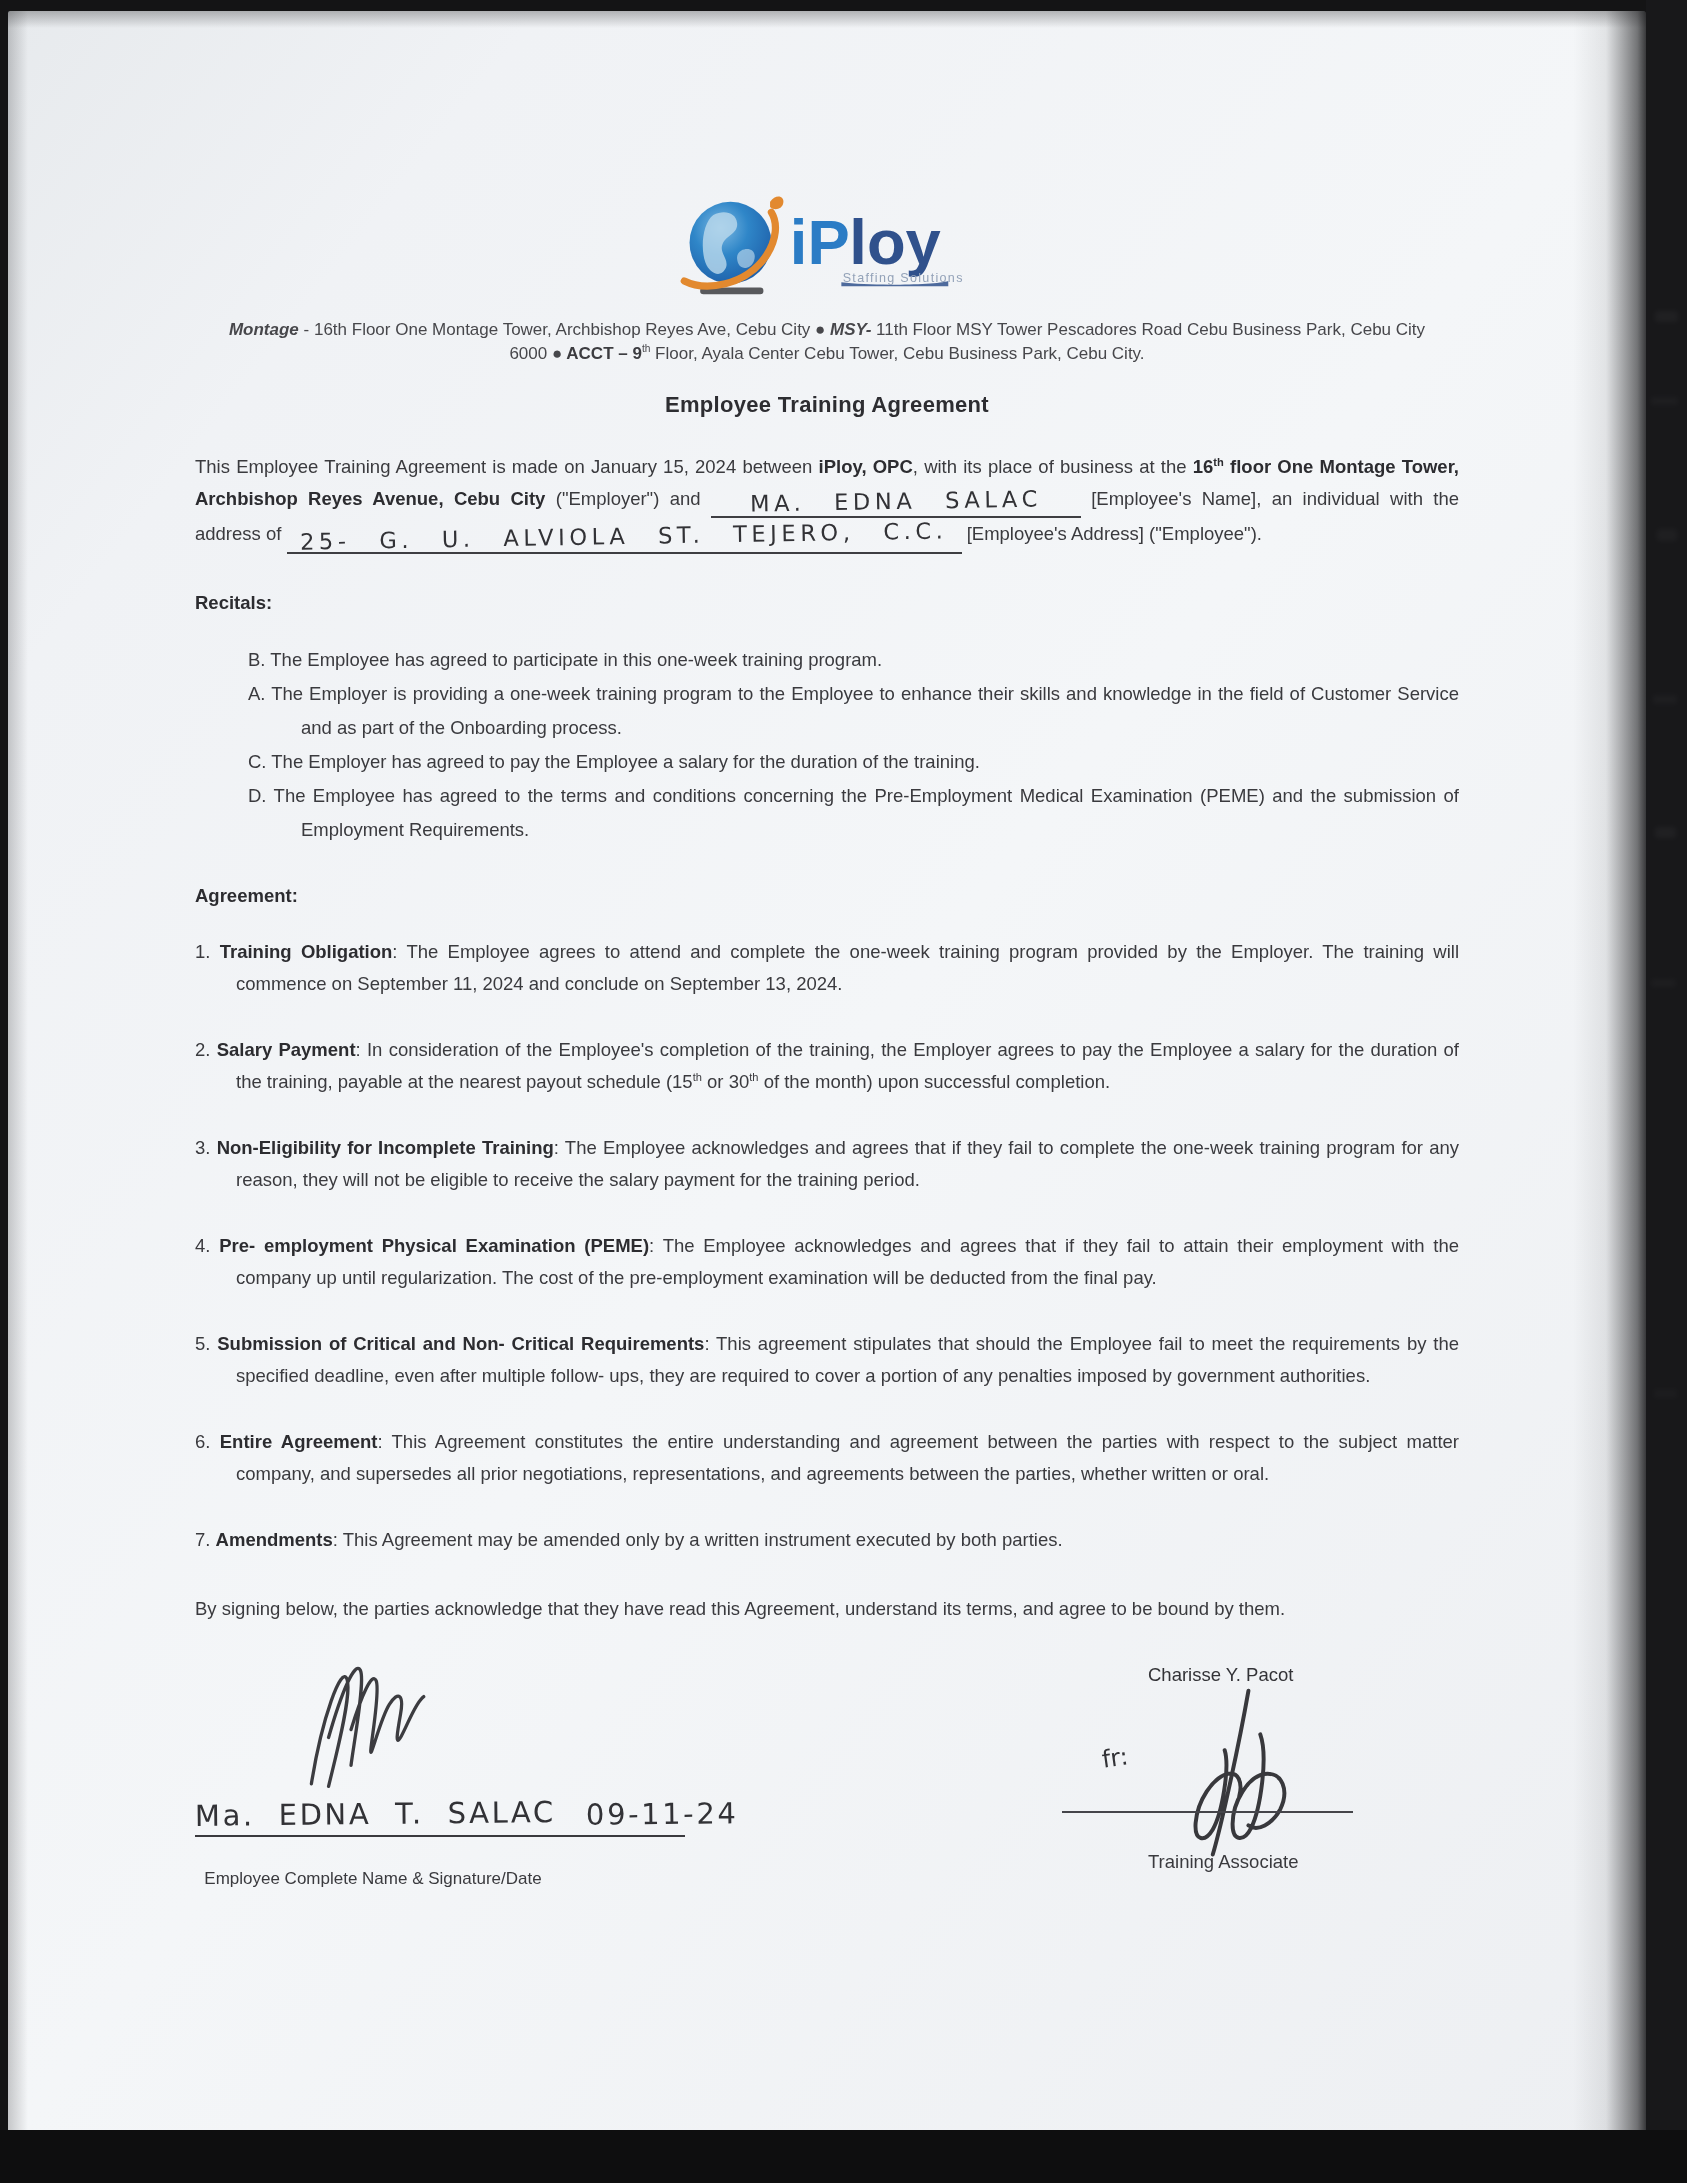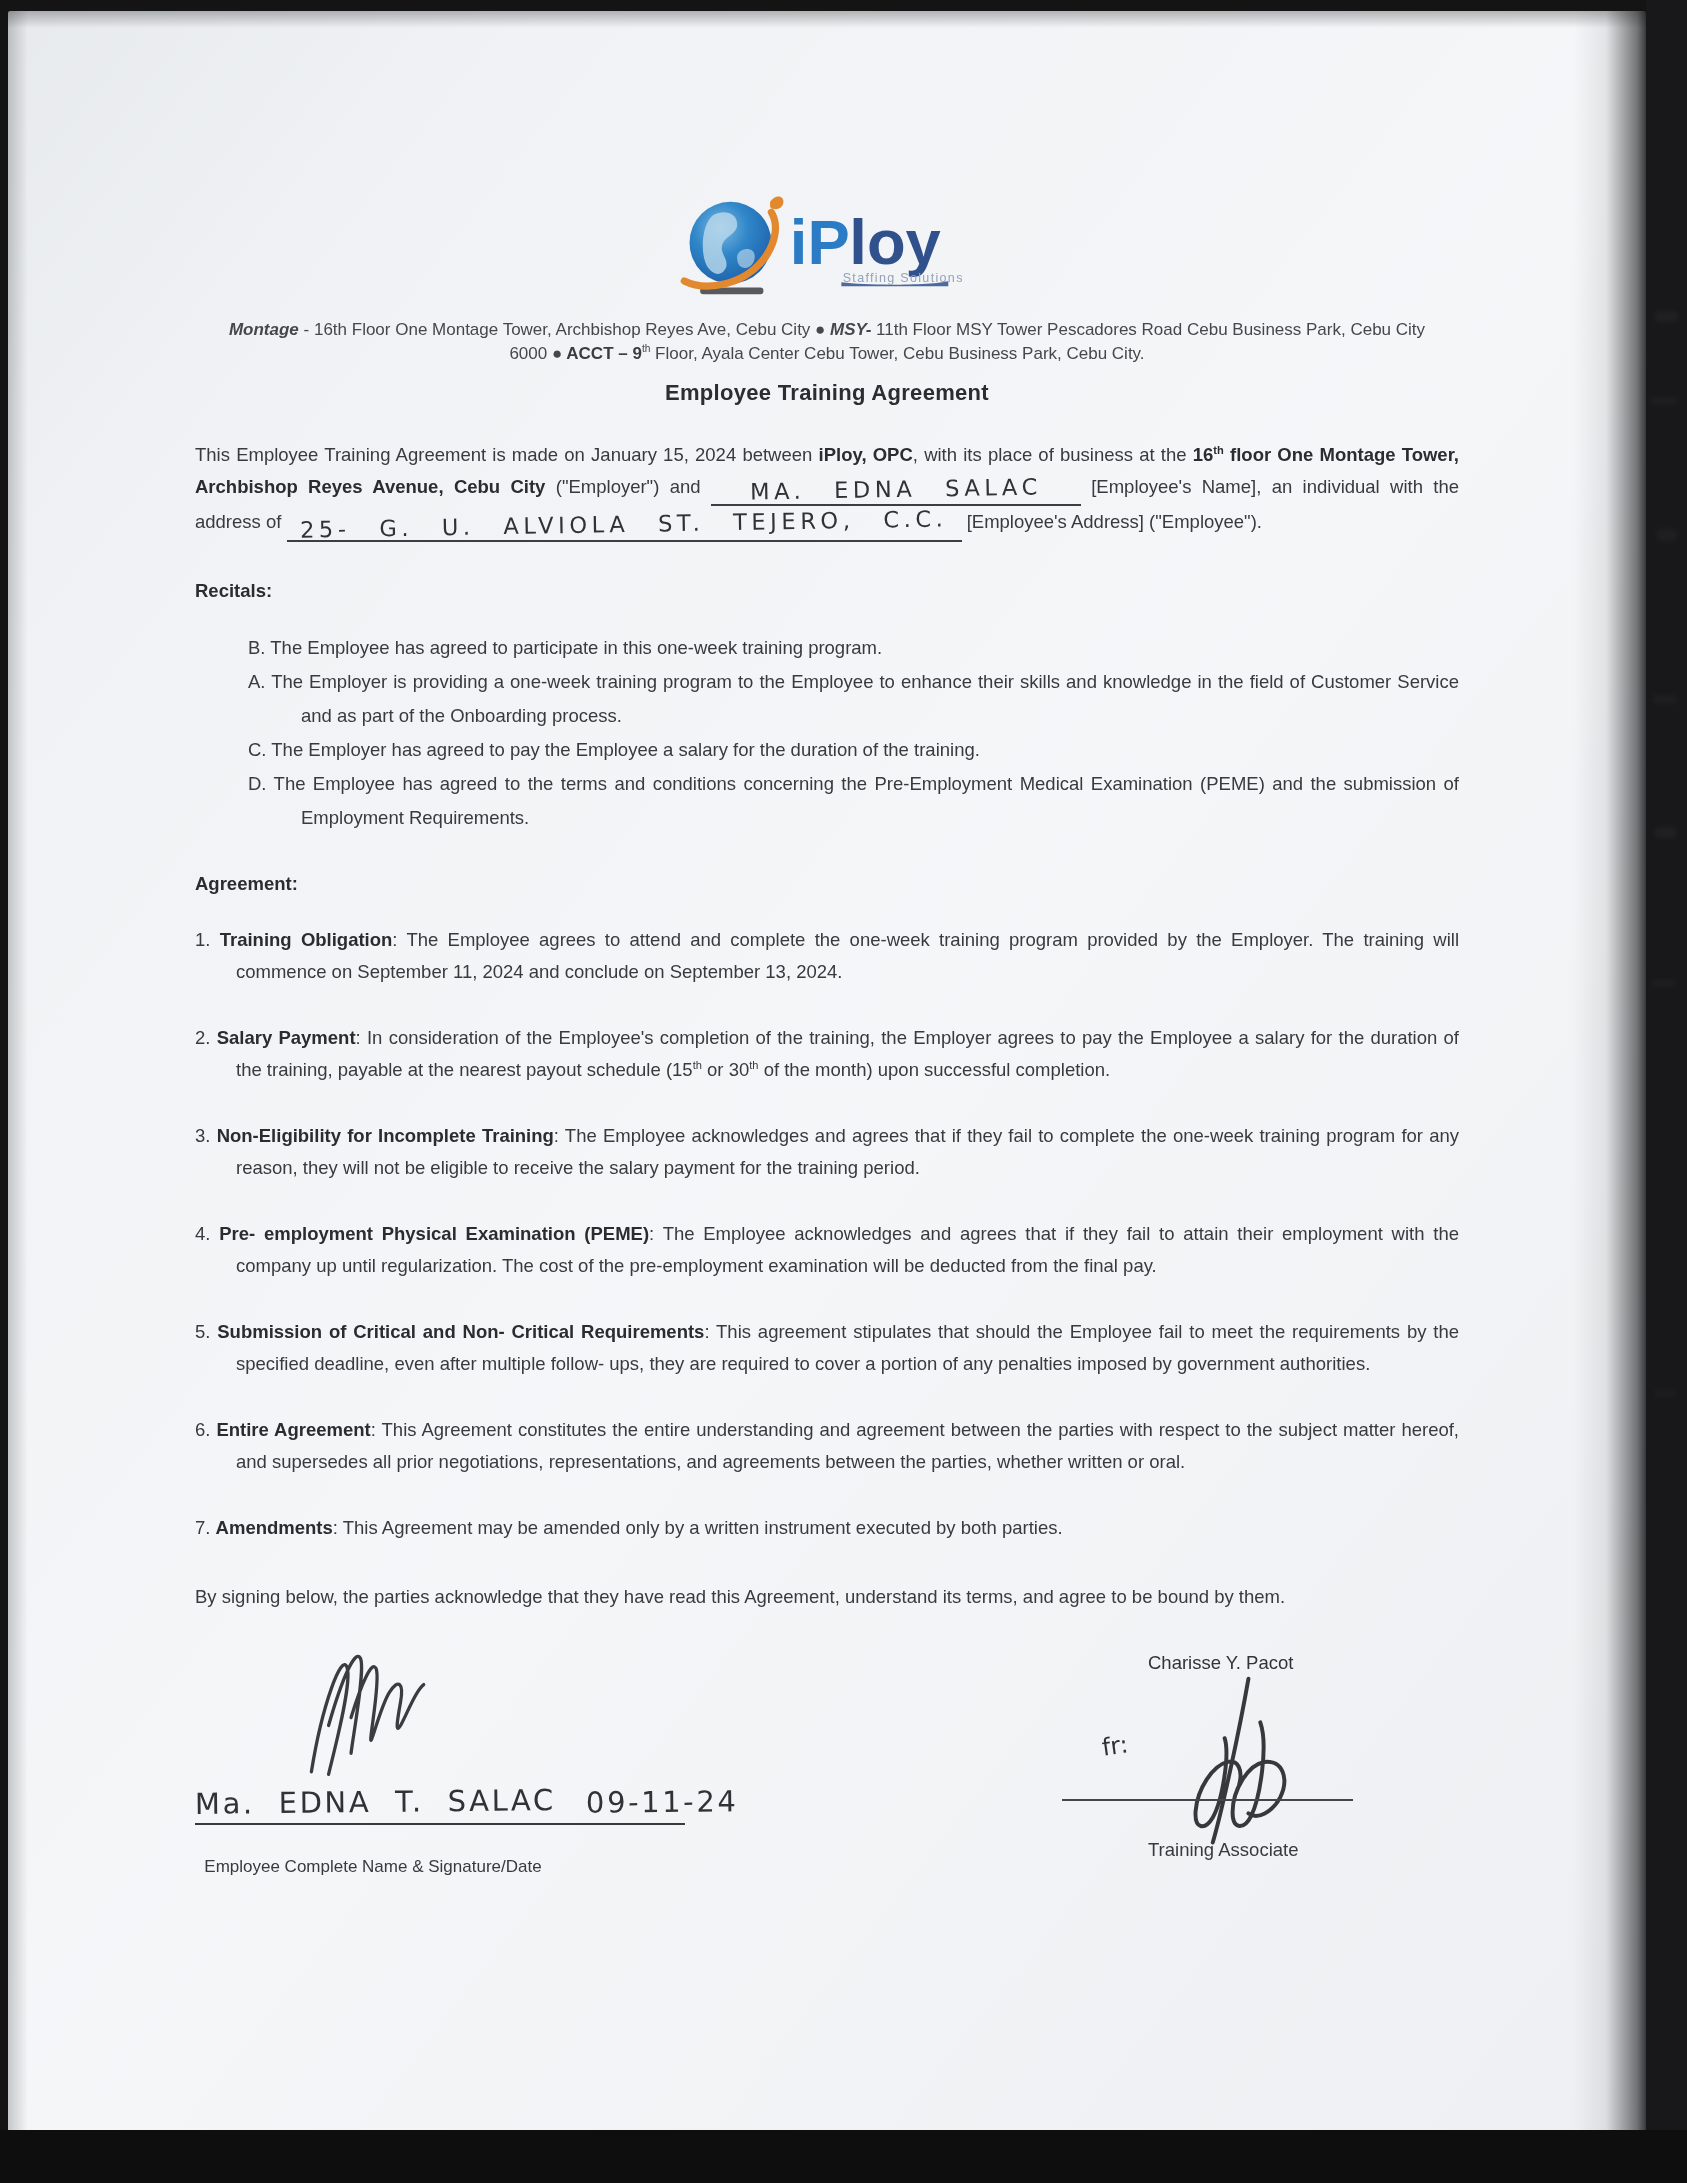--- a/index.html
+++ b/index.html
@@ -21,21 +21,21 @@
   .content{position:absolute;left:187px;top:0;width:1264px;}
   
   .logo-wrap{margin-top:171px;display:flex;justify-content:center;}
   .logo{width:311px;height:132px;position:relative;}
   
   .hdr{margin-top:4px;text-align:center;font-size:17px;line-height:24px;color:#47474b;}
   .hdr b{color:#3c3c40;}
   .hdr .it{font-style:italic;font-weight:bold;}
   sup{font-size:.6em;line-height:0;vertical-align:super;}
   
-  .title{margin-top:14px;text-align:center;font-size:22px;font-weight:bold;color:#2d2d31;letter-spacing:0.3px;}
+  .title{margin-top:26px;text-align:center;font-size:22px;font-weight:bold;color:#2d2d31;letter-spacing:0.3px;}
   
   .body-p{font-size:18.5px;line-height:32px;text-align:justify;margin:0;}
   .intro{margin-top:33px;}
   b{color:#2c2c30;}
   .hw{font-family:"DejaVu Sans",sans-serif;color:#323236;}
   .fill{display:inline-block;border-bottom:2px solid #3e3e42;text-align:center;vertical-align:-4px;line-height:26.5px;}
   .fill-name{width:370px;}
   .fill-addr{width:675px;}
   .fill .hw{display:inline-block;transform:rotate(-1deg);font-size:22.5px;letter-spacing:4.6px;word-spacing:17px;}
   .sec-head{margin-top:38px;font-size:18.5px;font-weight:bold;color:#2c2c30;}
@@ -138,21 +138,21 @@
         <div class="recital"><span>D.</span><span> The Employee has agreed to the terms and conditions concerning the Pre-Employment Medical Examination (PEME) and the submission of Employment Requirements.</span></div>
       </div>
 
       <div class="sec-head">Agreement:</div>
       <div class="clauses">
         <p class="clause"><span>1. </span><b>Training Obligation</b><span>: The Employee agrees to attend and complete the one-week training program provided by the Employer. The training will commence on September 11, 2024 and conclude on September 13, 2024.</span></p>
         <p class="clause"><span>2. </span><b>Salary Payment</b><span>: In consideration of the Employee's completion of the training, the Employer agrees to pay the Employee a salary for the duration of the training, payable at the nearest payout schedule (15</span><sup>th</sup><span> or 30</span><sup>th</sup><span> of the month) upon successful completion.</span></p>
         <p class="clause"><span>3. </span><b>Non-Eligibility for Incomplete Training</b><span>: The Employee acknowledges and agrees that if they fail to complete the one-week training program for any reason, they will not be eligible to receive the salary payment for the training period.</span></p>
         <p class="clause"><span>4. </span><b>Pre- employment Physical Examination (PEME)</b><span>: The Employee acknowledges and agrees that if they fail to attain their employment with the company up until regularization. The cost of the pre-employment examination will be deducted from the final pay.</span></p>
         <p class="clause"><span>5. </span><b>Submission of Critical and Non- Critical Requirements</b><span>: This agreement stipulates that should the Employee fail to meet the requirements by the specified deadline, even after multiple follow- ups, they are required to cover a portion of any penalties imposed by government authorities.</span></p>
-        <p class="clause"><span>6. </span><b>Entire Agreement</b><span>: This Agreement constitutes the entire understanding and agreement between the parties with respect to the subject matter hereof, and supersedes all prior negotiations, representations, and agreements between the parties, whether written or oral.</span></p>
+        <p class="clause"><span>6. </span><b>Entire Agreement</b><span>: This Agreement constitutes the entire understanding and agreement between the parties with respect to the subject matter company, and supersedes all prior negotiations, representations, and agreements between the parties, whether written or oral.</span></p>
         <p class="clause"><span>7. </span><b>Amendments</b><span>: This Agreement may be amended only by a written instrument executed by both parties.</span></p>
       </div>
 
       <p class="body-p closing">By signing below, the parties acknowledge that they have read this Agreement, understand its terms, and agree to be bound by them.</p>
 
       <div class="sig-row">
         <div class="sig-left">
           <svg class="sig-scribble" width="185" height="152" viewBox="0 0 280 230">
             <path d="M46 210 C62 110 92 28 100 52 C108 76 80 180 72 214
                      M72 140 C92 70 112 24 120 38 C128 52 110 150 106 182

